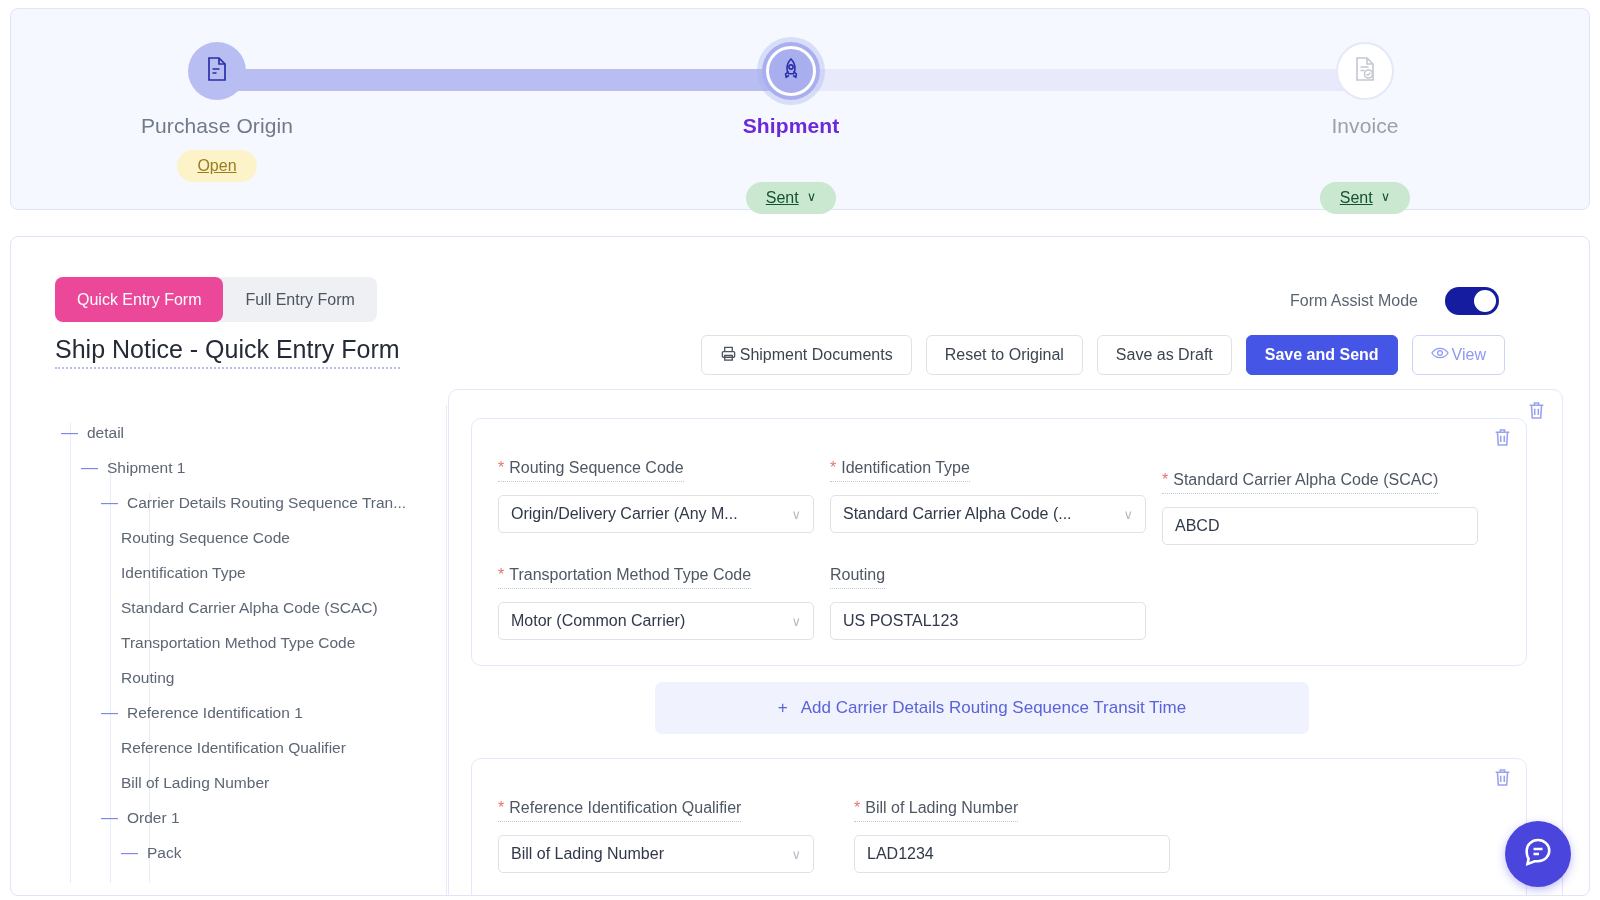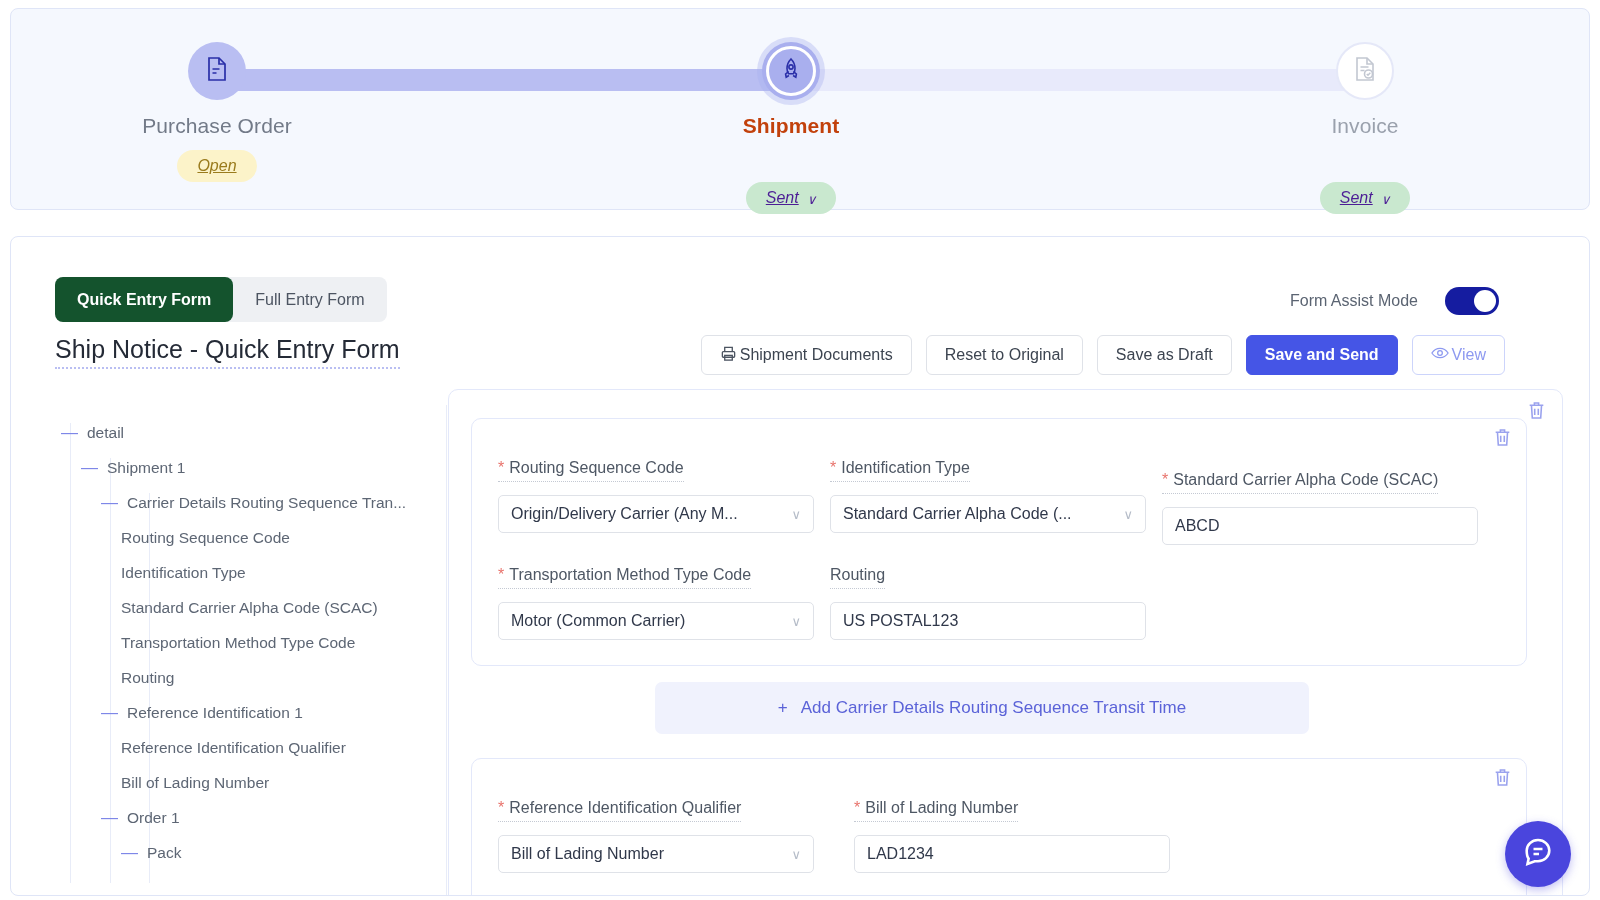--- a/index.html
+++ b/index.html
@@ -46,51 +46,50 @@
   .node.current::after {
     content: ""; position: absolute; inset: 4px;
     border: 3px solid #ffffff; border-radius: 50%;
   }
   .node.future { background: #ffffff; border: 2px solid #e5e8f8; }
   .node svg { position: relative; z-index: 2; }
 
   .step-label {
     margin-top: 14px; font-size: 21px; color: #9aa1ad; letter-spacing: .1px;
   }
-  .step-label.active { color: #c2410c; font-weight: bold; }
+  .step-label.active { color: #6d28d9; font-weight: bold; }
   .step-label.prev { color: #727a88; }
 
   .badge {
-    display: inline-flex; align-items: flex-end; gap: 8px;
+    display: inline-flex; align-items: flex-start; gap: 8px;
     margin-top: 12px; padding: 7px 20px; border-radius: 18px;
     font-size: 16px;
-    font-style: italic;
   }
   .badge.open { background: #fcf3c9; color: #9a7b1d; }
-  .badge.sent { background: #c9e8cf; color: #4c1d95; margin-top: 44px; }
+  .badge.sent { background: #c9e8cf; color: #14532d; margin-top: 44px; }
   .badge .txt { text-decoration: underline; }
   .caret { font-size: 13px; }
 
   
   .main-card {
     position: absolute; left: 10px; top: 236px;
     width: 1580px; height: 660px;
     background: #ffffff;
     border: 1px solid #dfe5f7;
     border-radius: 8px;
     overflow: hidden;
   }
 
   .tabs {
     position: absolute; left: 44px; top: 40px;
     display: flex; background: #eef0f3; border-radius: 8px;
   }
   .tab { padding: 0 22px; height: 45px; display: flex; align-items: center;
          font-size: 16px; border-radius: 8px; color: #4c5461; }
-  .tab.active { background: #14532d; color: #ffffff; font-weight: bold; }
+  .tab.active { background: #ec4899; color: #ffffff; font-weight: normal; }
 
   .page-title {
     position: absolute; left: 44px; top: 98px;
     font-size: 25px; color: #242a36;
     border-bottom: 2px dotted #b9bef2; padding-bottom: 3px;
   }
 
   .assist {
     position: absolute; right: 90px; top: 50px;
     display: flex; align-items: center; gap: 27px;
@@ -199,21 +198,21 @@
   <div class="step s1">
     <div class="node done">
       <span>
         <svg width="24" height="26" viewBox="0 0 24 26" fill="none" stroke="#2a2fa8" stroke-width="1.7">
           <path d="M4 2h10l6 6v16H4z"></path>
             <path d="M14 2v6h6"></path>
           <path d="M7.5 13h7M7.5 17h4"></path>
         </svg>
       </span>
     </div>
-    <div class="step-label prev">Purchase Order</div>
+    <div class="step-label prev">Purchase Origin</div>
     <div class="badge open">
       <span class="txt">Open</span>
     </div>
   </div>
 
   <div class="step s2">
     <div class="node current">
       <span>
         <svg width="22" height="24" viewBox="0 0 22 24" fill="none" stroke="#2a2fa8" stroke-width="1.6">
           <path d="M11 2c2.6 2.6 4 6 4 9.5 0 2.2-.7 4-1.6 5.2H8.6C7.7 15.5 7 13.7 7 11.5 7 8 8.4 4.6 11 2z"></path>

